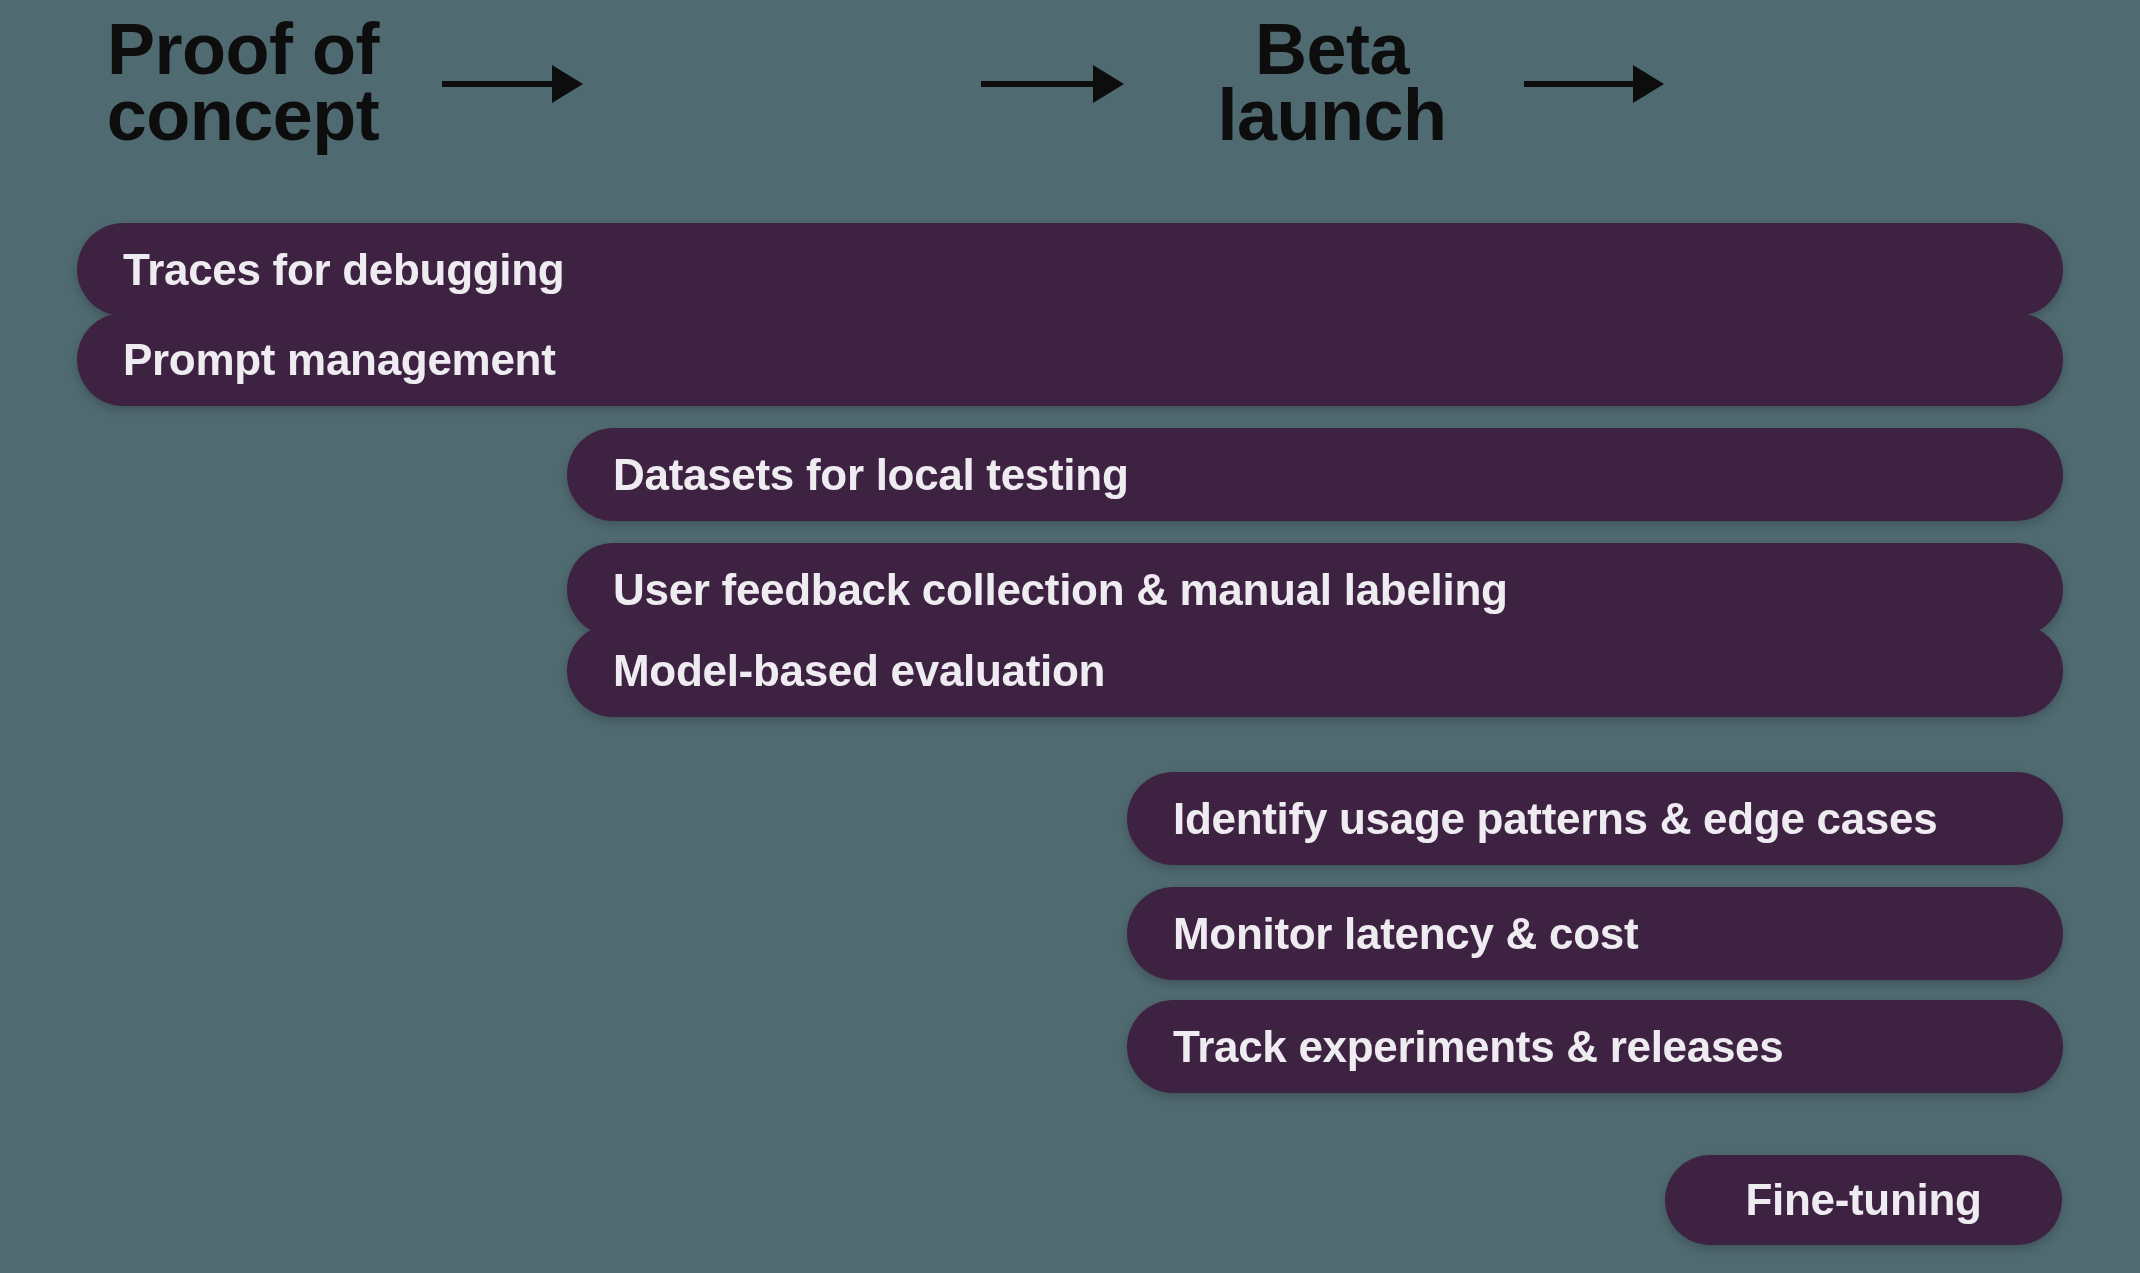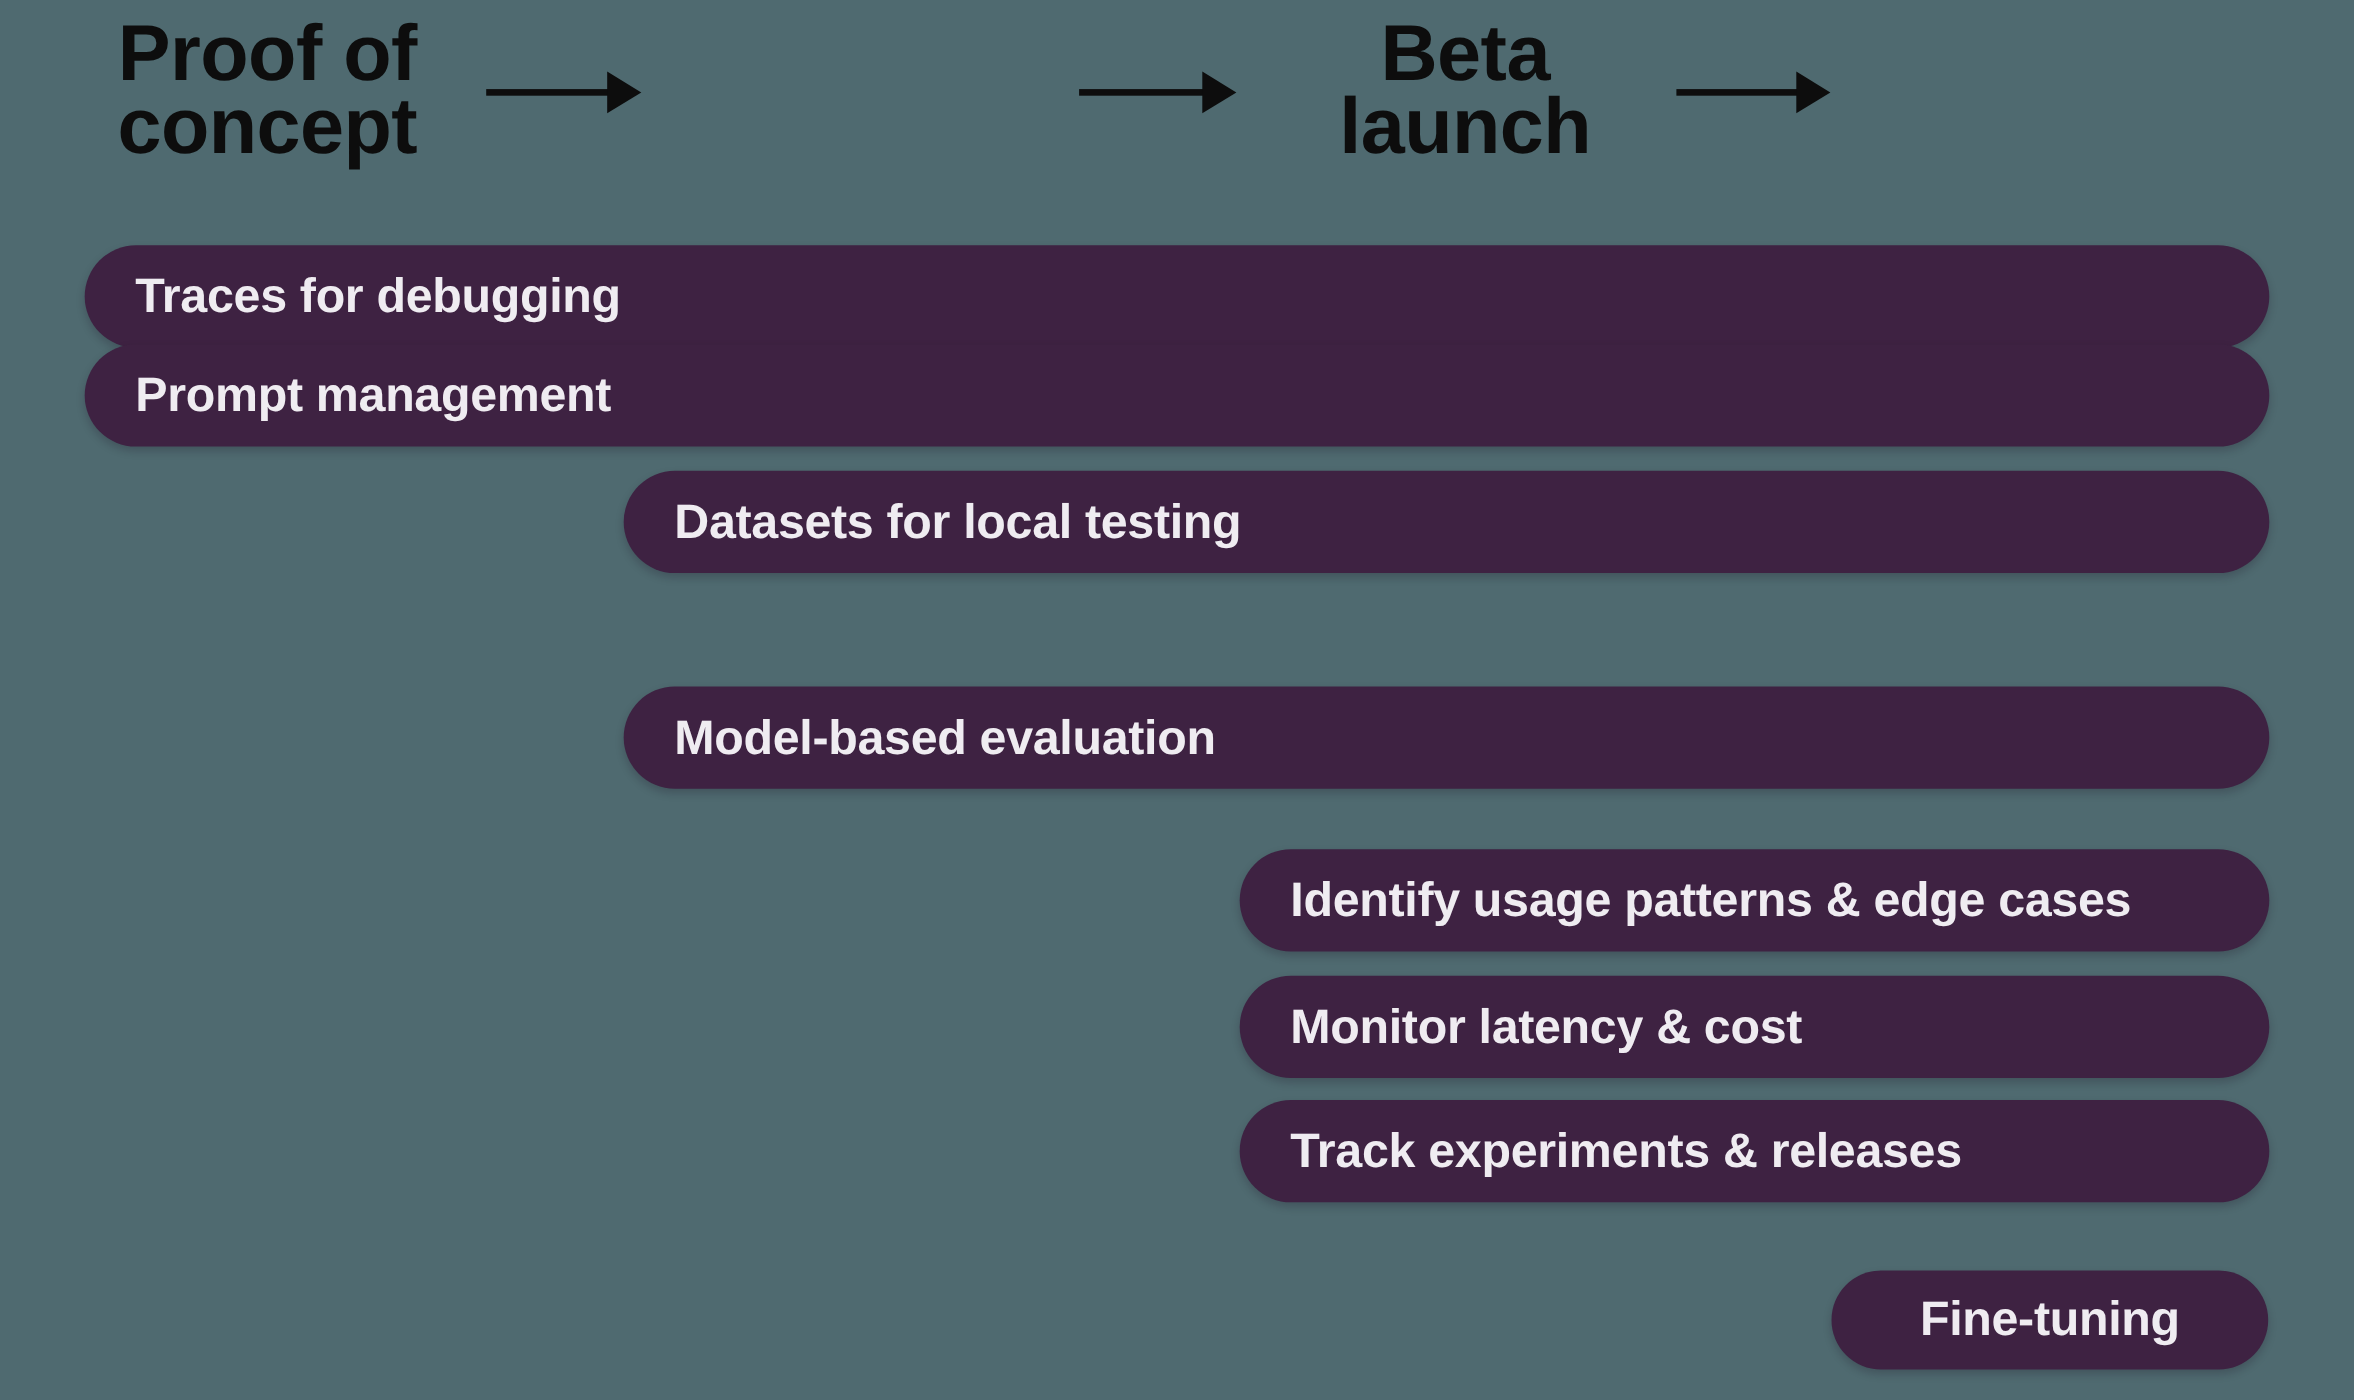--- a/index.html
+++ b/index.html
@@ -112,20 +112,23 @@
 
   <div class="bar from-poc row-1">
     <span class="bar-label">Traces for debugging</span>
   </div>
   <div class="bar from-poc row-2">
     <span class="bar-label">Prompt management</span>
   </div>
   <div class="bar from-testing row-3">
     <span class="bar-label">Datasets for local testing</span>
   </div>
+  <div class="bar from-testing row-4">
+    <span class="bar-label">User feedback collection &amp; manual labeling</span>
+  </div>
   <div class="bar from-testing row-5">
     <span class="bar-label">Model-based evaluation</span>
   </div>
   <div class="bar from-beta row-7">
     <span class="bar-label">Monitor latency &amp; cost</span>
   </div>
   <div class="bar from-beta row-6">
     <span class="bar-label">Identify usage patterns &amp; edge cases</span>
   </div>
   <div class="bar from-beta row-8">

